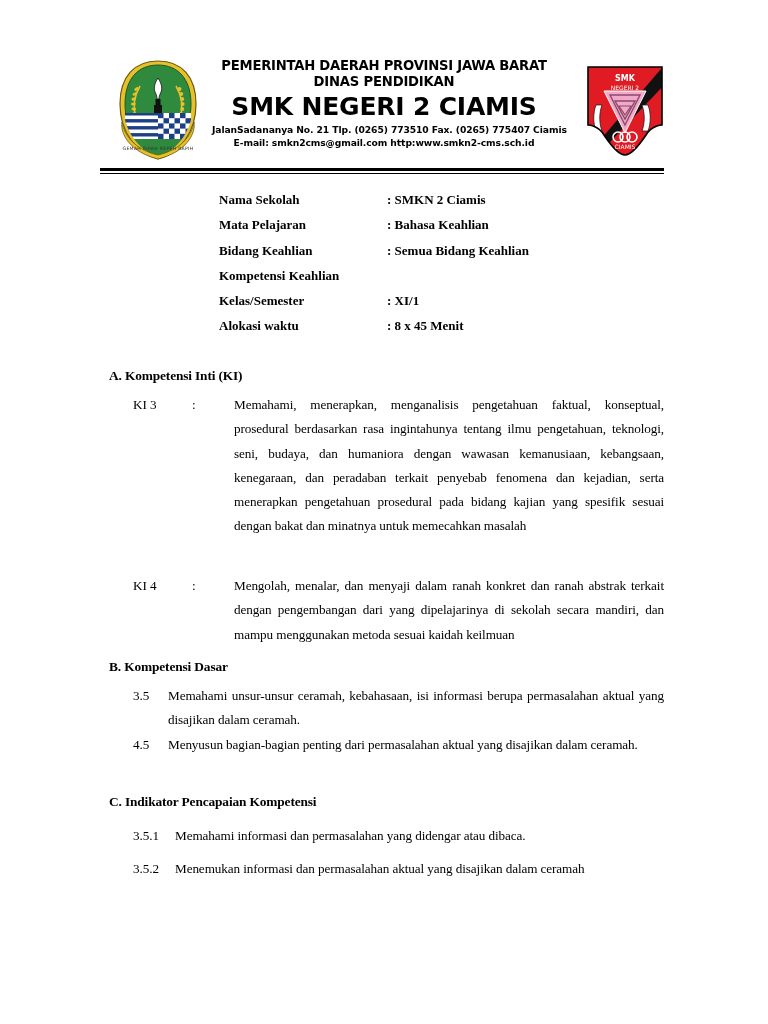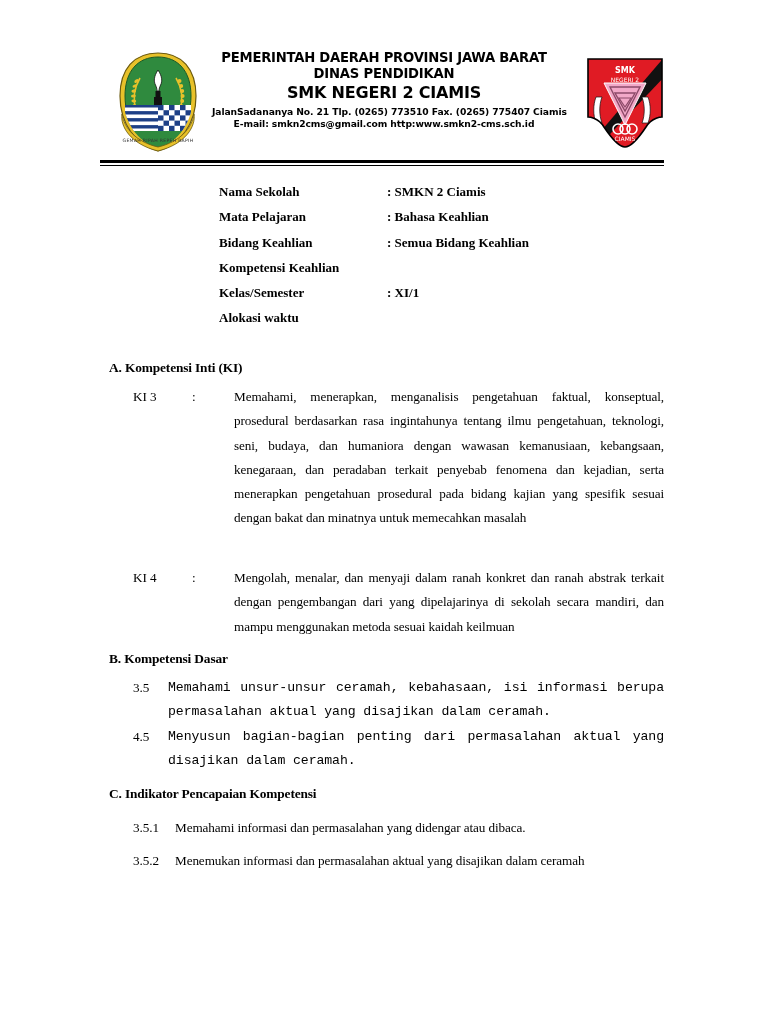--- a/index.html
+++ b/index.html
@@ -11,21 +11,21 @@
     width: 768px;
     height: 1024px;
     position: relative;
     font-family: "Liberation Serif", serif;
     color: #000000;
     overflow: hidden;
   }
 
   .page {
     position: absolute;
-    left: 0; top: 0;
+    left: 0; top: 8px;
     width: 768px;
     height: 772px;
   }
 
   
   .kop {
     position: absolute;
     left: 100px;
     top: 44px;
     width: 564px;
@@ -46,21 +46,21 @@
     letter-spacing: -0.25px;
     white-space: nowrap;
   }
   .kop-line2 {
     font-size: 13.2px;
     font-weight: 700;
     letter-spacing: -0.2px;
     margin-top: 1px;
   }
   .kop-line3 {
-    font-size: 16px;
+    font-size: 25px;
     font-weight: 700;
     letter-spacing: -0.2px;
     margin-top: 2px;
   }
   .kop-addr {
     font-size: 9.2px;
     font-weight: 600;
     letter-spacing: -0.1px;
     margin-top: 4px;
     white-space: nowrap;
@@ -185,21 +185,20 @@
   .kd-num {
     position: absolute;
     left: 0; top: 0;
     width: 30px;
     white-space: nowrap;
   }
   .kd-text {
     margin-left: 35px;
     text-align: justify;
     text-justify: inter-word;
-    font-family: Liberation Mono, monospace;
   }
 
   
   .ipk-row {
     position: absolute;
     left: 133px;
     width: 531px;
   }
   .ipk-num {
     position: absolute;
@@ -365,20 +364,21 @@
     </div>
     <div class="info-row">
       <div class="info-label">Kompetensi Keahlian</div>
     </div>
     <div class="info-row">
       <div class="info-label">Kelas/Semester</div>
       <div class="info-value">: XI/1</div>
     </div>
     <div class="info-row">
       <div class="info-label">Alokasi waktu</div>
+      <div class="info-value">: 8 x 45 Menit</div>
     </div>
   </div>
 
   <div class="sec-head" style="top:360px;">A. Kompetensi Inti (KI)</div>
 
   <div class="ki-row" style="top:385px;">
     <div class="ki-label body-txt">KI 3</div>
     <div class="ki-colon body-txt">:</div>
     <div class="ki-text body-txt">Memahami, menerapkan, menganalisis pengetahuan faktual, konseptual, prosedural berdasarkan rasa ingintahunya tentang ilmu pengetahuan, teknologi, seni, budaya, dan humaniora dengan wawasan kemanusiaan, kebangsaan, kenegaraan, dan peradaban terkait penyebab fenomena dan kejadian, serta menerapkan pengetahuan prosedural pada bidang kajian yang spesifik sesuai dengan bakat dan minatnya untuk memecahkan masalah</div>
   </div>

